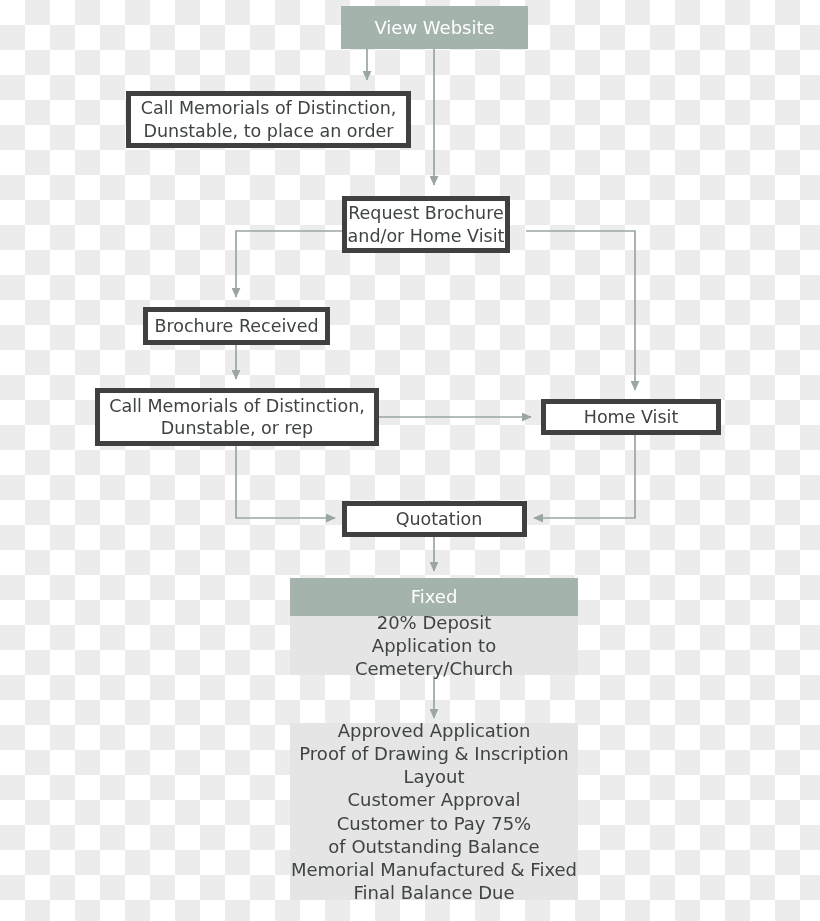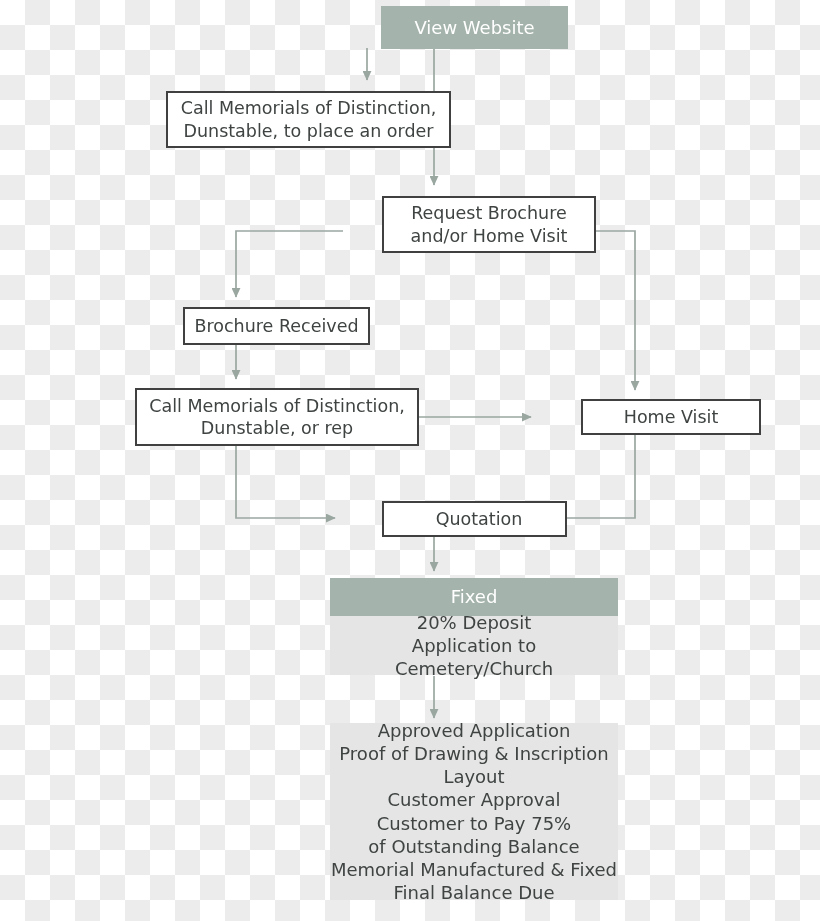--- a/index.html
+++ b/index.html
@@ -37,26 +37,25 @@
   .node {
     position: absolute;
     box-sizing: border-box;
     display: flex;
     align-items: center;
     justify-content: center;
     text-align: center;
     color: #3f4443;
     line-height: 1.28;
     white-space: pre-line;
-    margin-left: 40px;
   }
 
   .node.box {
     background: #ffffff;
-    border: 2px solid #404040;
+    border: 5px solid #404040;
     font-size: 17.5px;
   }
 
   .node.filled {
     background: #a4b3ab;
     color: #ffffff;
     border: none;
     font-size: 18px;
   }
 
@@ -109,21 +108,21 @@
 
       <path d="M434,676 L434,718" marker-end="url(#arrowhead)"></path>
     </g>
   </svg>
 
   <div class="node filled" style="left:341px; top:6px; width:187px; height:43px;">View Website</div>
 
   <div class="node box" style="left:126px; top:91px; width:285px; height:57px;">Call Memorials of Distinction,
 Dunstable, to place an order</div>
 
-  <div class="node box" style="left:342px; top:196px; width:214px; height:57px;">Request Brochure
+  <div class="node box" style="left:342px; top:196px; width:168px; height:57px;">Request Brochure
 and/or Home Visit</div>
 
   <div class="node box" style="left:143px; top:307px; width:187px; height:38px;">Brochure Received</div>
 
   <div class="node box" style="left:95px; top:388px; width:284px; height:58px;">Call Memorials of Distinction,
 Dunstable, or rep</div>
 
   <div class="node box" style="left:541px; top:399px; width:180px; height:36px;">Home Visit</div>
 
   <div class="node box" style="left:342px; top:501px; width:185px; height:36px;padding-left:9px;">Quotation</div>

